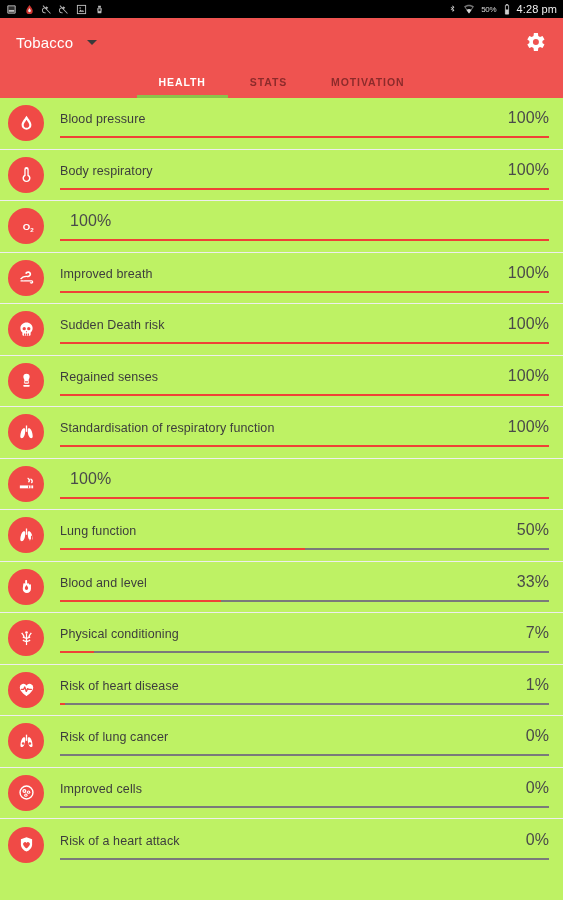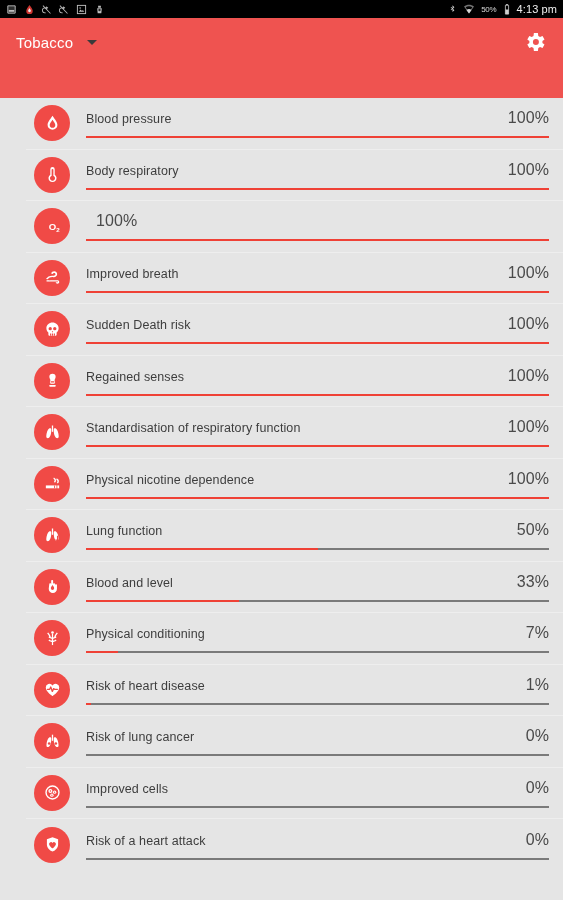--- a/index.html
+++ b/index.html
@@ -85,24 +85,23 @@
   .tab.active::after {
     content:"";
     position:absolute;
     left:0; right:0; bottom:0;
     height:3px;
     background:#8bc34a;
   }
 
   
   .list {
-    background:#e5e5e5;
+    background:#bef264;
     height:calc(900px - 18px - 80px);
     overflow:hidden;
-    padding-left:26px;
   }
   .row {
     height:51.5px;
     display:flex;
     align-items:center;
     padding:0 14px 0 8px;
     border-bottom:1px solid #eeeeee;
     position:relative;
   }
   .row:last-child { border-bottom:none; }
@@ -193,35 +192,40 @@
     <svg class="sb-ico" width="12" height="12" viewBox="0 0 24 24">
         <path fill="#e8e8e8" d="M2 7l10 14L22 7c-3-2.4-6.4-3.6-10-3.6S5 4.6 2 7zm10 11.5L5.4 8.7a11.3 11.3 0 0 1 13.2 0z" opacity=".55"></path>
         <path fill="#e8e8e8" d="M12 21l5-7a8.6 8.6 0 0 0-10 0z"></path>
       </svg>
     <span class="sb-battery-text">50%</span>
     <svg class="sb-ico" width="8" height="12" viewBox="0 0 12 24">
         <path fill="none" stroke="#e0e0e0" stroke-width="1.6" d="M2.8 4.4h6.4v17.8H2.8z"></path>
         <path fill="#e0e0e0" d="M4.4 2h3.2v2.4H4.4z"></path>
         <path fill="#e0e0e0" d="M2.8 13h6.4v9.2H2.8z"></path>
       </svg>
-    <span class="sb-clock">4:13 pm</span>
+    <span class="sb-clock">4:28 pm</span>
   </div>
 </div>
 
 <div class="appbar">
   <div class="appbar-top">
     <div class="spinner">
       <span class="spinner-label">Tobacco</span>
       <span class="caret"></span>
     </div>
     <div class="appbar-spacer"></div>
     <svg class="gear" width="24" height="24" viewBox="0 0 24 24">
       <path fill="#ffffff" d="M19.4 13a7.6 7.6 0 0 0 0-2l2.1-1.6-2-3.5-2.5 1a7.7 7.7 0 0 0-1.7-1L14.9 3h-4l-.4 2.9c-.6.25-1.2.6-1.7 1l-2.5-1-2 3.5L6.4 11a7.6 7.6 0 0 0 0 2l-2.1 1.6 2 3.5 2.5-1c.5.4 1.1.75 1.7 1l.4 2.9h4l.4-2.9c.6-.25 1.2-.6 1.7-1l2.5 1 2-3.5zM12.9 15a3 3 0 1 1 0-6 3 3 0 0 1 0 6z"></path>
     </svg>
   </div>
+  <div class="tabs">
+    <div class="tab active">HEALTH</div>
+    <div class="tab">STATS</div>
+    <div class="tab">MOTIVATION</div>
+  </div>
 </div>
 
 <div class="list" id="health-list">
     <div class="row">
       <div class="icon-wrap" style="background: rgb(240, 74, 70);">
         <svg width="21" height="21" viewBox="0 0 24 24">
           <path fill="#fff" d="M12 3.2c3.3 5 5.6 7.4 5.6 10.4a5.6 5.6 0 0 1-11.2 0c0-3 2.3-5.4 5.6-10.4z"></path>
           <path fill="#f04a46" d="M12 7.6c1.9 2.9 3.2 4.3 3.2 6a3.2 3.2 0 0 1-6.4 0c0-1.7 1.3-3.1 3.2-6z"></path>
         </svg>
       </div>
@@ -347,21 +351,20 @@
         <svg width="21" height="21" viewBox="0 0 24 24">
           <path fill="#fff" d="M4.4 14.2h12.2v3.3H4.4z"></path>
           <path fill="#f04a46" d="M13.9 14.2h1v3.3h-1z"></path>
           <path fill="#fff" d="M17.5 14.2h2.1v3.3h-2.1z"></path>
           <path fill="#fff" d="M13.6 5.2c1.6.9 2.4 2 2.4 3.4 0 1-.4 1.8-1.2 2.5l-1.1-1.2c.5-.4.7-.8.7-1.3 0-.7-.4-1.3-1.4-1.9z"></path>
           <path fill="#fff" d="M16.9 6.1c1.6.9 2.4 2 2.4 3.4 0 1-.4 1.8-1.2 2.5l-1.1-1.2c.5-.4.7-.8.7-1.3 0-.7-.4-1.3-1.4-1.9z"></path>
         </svg>
       </div>
       <div class="row-body">
         <div class="row-head">
-          <span class="row-title">Physical nicotine dependence</span>
           <span class="row-pct">100%</span>
         </div>
         <div class="bar" style="background: rgb(122, 122, 122);">
           <div class="bar-fill" style="width: 100%; background: rgb(239, 65, 54);"></div>
         </div>
       </div>
     </div>
     <div class="row">
       <div class="icon-wrap" style="background: rgb(240, 74, 70);">
         <svg width="21" height="21" viewBox="0 0 24 24">

